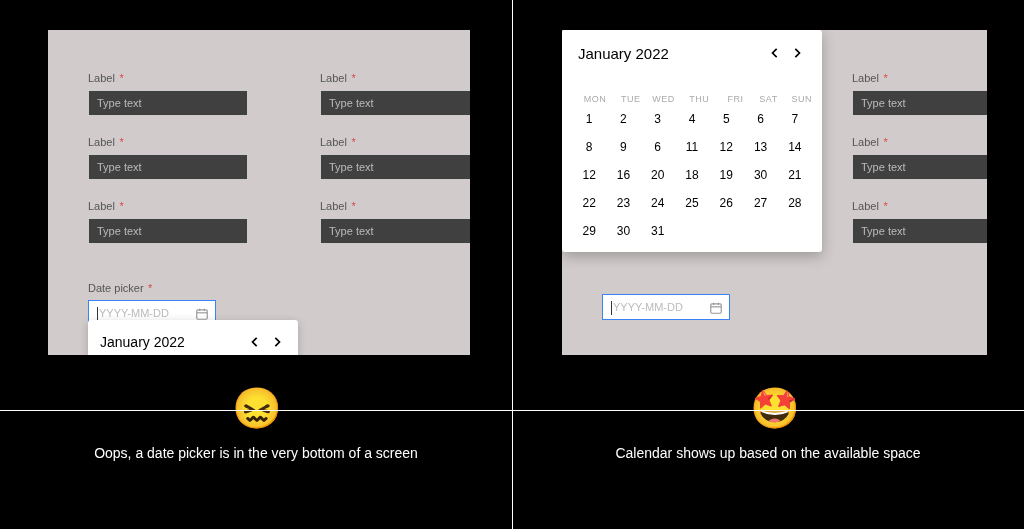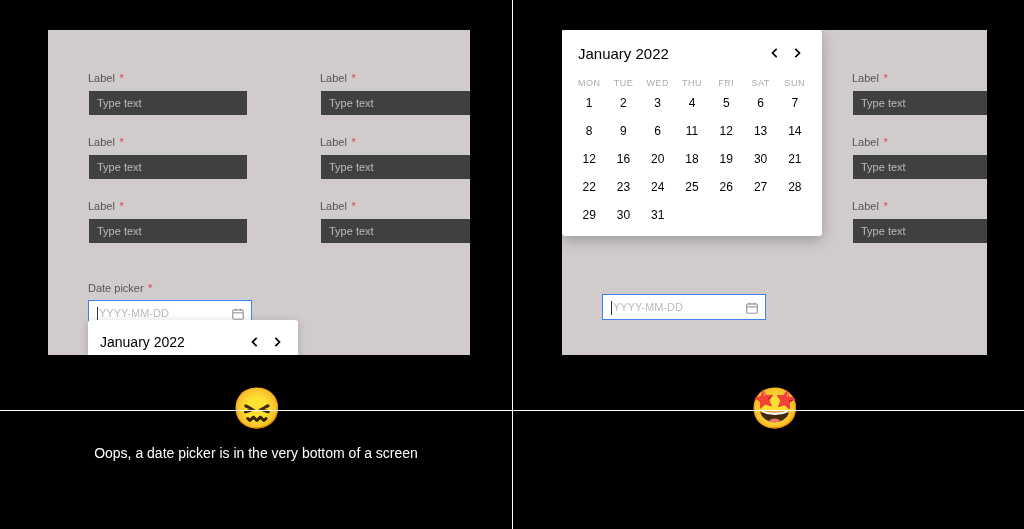--- a/index.html
+++ b/index.html
@@ -62,21 +62,21 @@
   }
   .date-field {
     position: absolute;
     left: 40px;
   }
   .half.left .date-field { top: 248px; }
   .half.right .date-field { top: 260px; }
   .date-input {
     margin-top: 4px;
     position: relative;
-    width: 164px;
+    width: 128px;
     height: 26px;
     background: #fff;
     border: 1px solid #3b82f6;
     font-size: 11px;
     color: #bbb;
     padding: 0 8px;
     line-height: 24px;
   }
   .date-input .cal-icon {
     position: absolute;
@@ -128,23 +128,24 @@
   }
   .pop-right .hdr .pop-title { font-size: 15px; }
   .dow {
     display: grid;
     grid-template-columns: repeat(7, 1fr);
     margin-top: 8px;
   }
   .dow div {
     font-size: 9px;
     color: #aaa;
-    text-align: center;
+    text-align: right;
     letter-spacing: 0.5px;
     padding: 2px 0 4px 0;
+    margin-top: 16px;
   }
   .days {
     display: grid;
     grid-template-columns: repeat(7, 1fr);
     row-gap: 6px;
   }
   .days div {
     text-align: center;
     font-size: 12px;
     padding: 4px 0;
@@ -373,17 +374,18 @@
           <div>26</div>
           <div>27</div>
           <div>28</div>
           <div>29</div>
           <div>30</div>
           <div>31</div>
         </div>
     </div>
 
     <div class="emoji">🤩</div>
+    <div class="caption">Calendar shows up based on the available space</div>
   </div>
 </div>
 
 <div class="hline"></div>
 <div class="vline"></div>
 
 </body></html>

